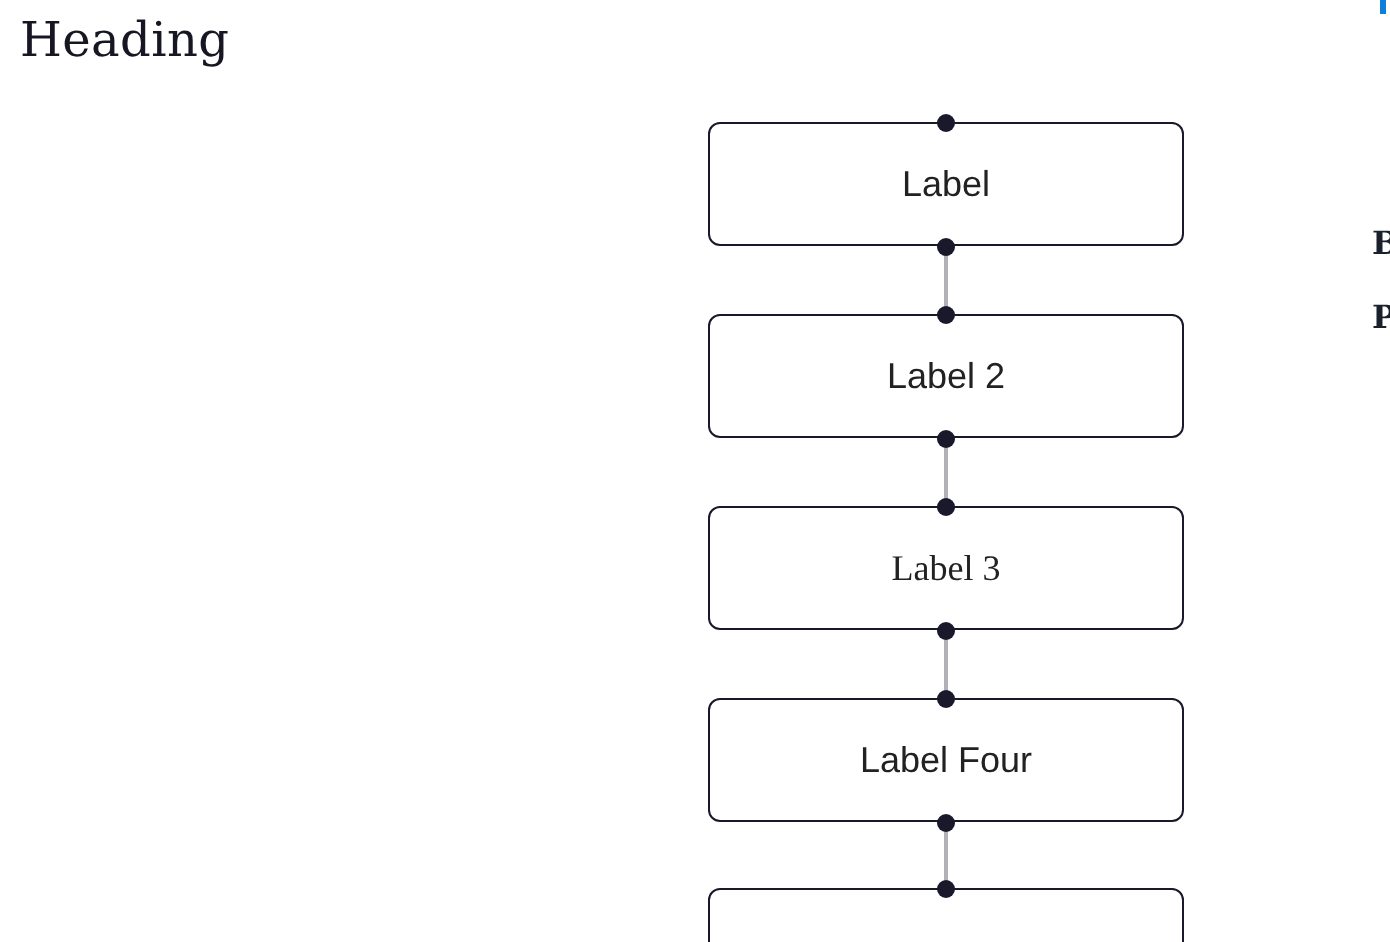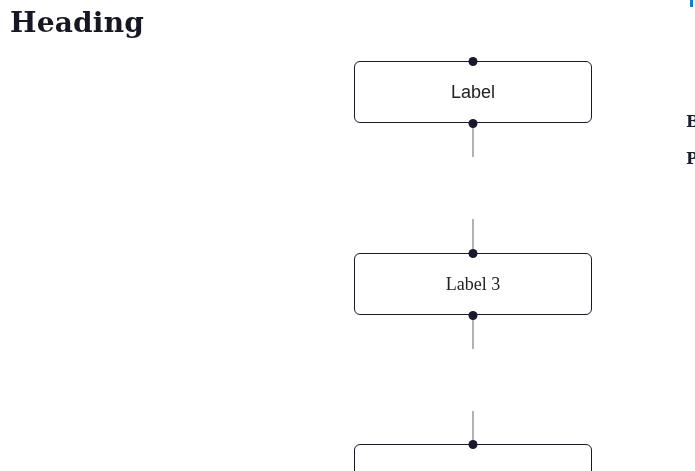--- a/index.html
+++ b/index.html
@@ -16,22 +16,22 @@
     width: 695px;
     height: 471px;
     background: #ffffff;
   }
   .page-title {
     position: absolute;
     left: 10px;
     top: 6px;
     margin: 0;
     font-family: "DejaVu Serif", serif;
-    font-size: 28px;
-    font-weight: 700;
+    font-size: 24px;
+    font-weight: 400;
     color: #171723;
     letter-spacing: 0.2px;
   }
   .flow-canvas {
     position: absolute;
     left: 16px;
     top: 0;
     width: 695px;
     height: 471px;
     text-align: right;
@@ -119,27 +119,37 @@
     <div class="edge edge-2"></div>
     <div class="edge edge-3"></div>
     <div class="edge edge-4"></div>
 
     <div class="node node-1">
       <span class="handle top"></span>
       <span class="node-label">Label</span>
       <span class="handle bottom"></span>
     </div>
 
+    <div class="node node-2">
+      <span class="handle top"></span>
+      <span class="node-label">Label 2</span>
+      <span class="handle bottom"></span>
+    </div>
 
     <div class="node node-3">
       <span class="handle top"></span>
       <span class="node-label">Label 3</span>
       <span class="handle bottom"></span>
     </div>
 
+    <div class="node node-4">
+      <span class="handle top"></span>
+      <span class="node-label">Label Four</span>
+      <span class="handle bottom"></span>
+    </div>
 
     <div class="node node-5">
       <span class="handle top"></span>
       <span class="node-label"></span>
 
     </div>
 
   </div>
 
   <div class="blue-marker"></div>

